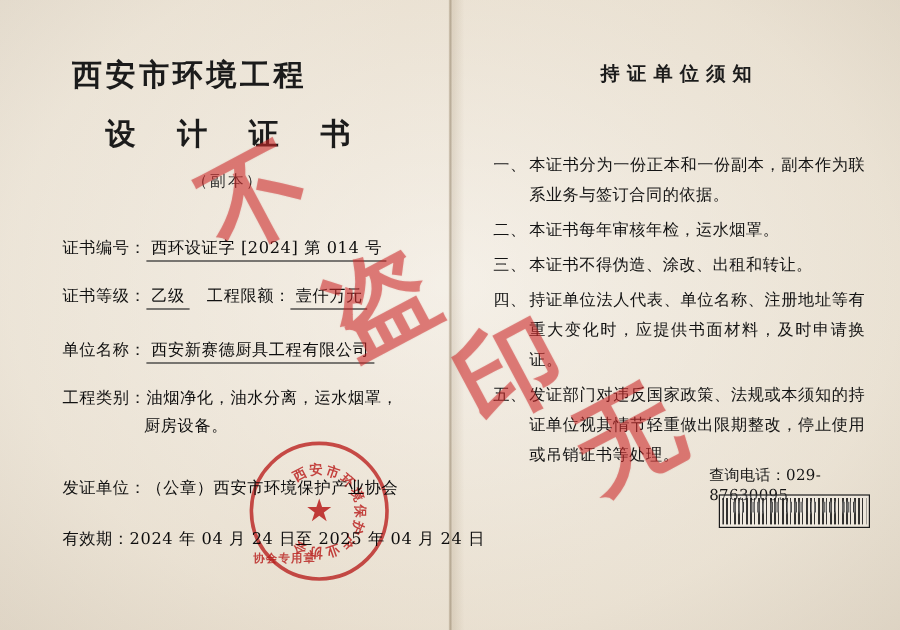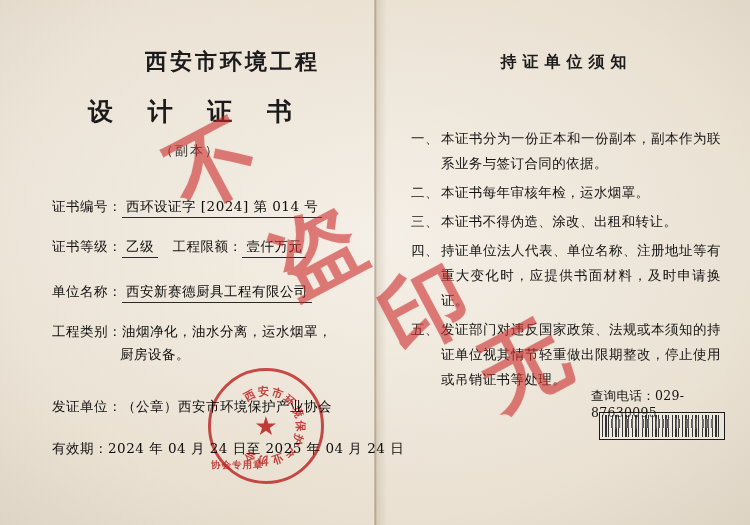--- a/index.html
+++ b/index.html
@@ -27,24 +27,24 @@
   .fold:after{
     content:"";position:absolute;top:0;bottom:0;left:3px;width:10px;
     background:linear-gradient(to right, rgba(160,140,110,.22), rgba(160,140,110,0));
   }
 
   .left{position:absolute;left:0;top:0;width:374px;height:525px;}
   .right{position:absolute;left:377px;top:0;width:373px;height:525px;}
 
   .title-main{
     position:absolute;left:60px;top:50px;width:260px;
-    text-align:right;
+    text-align:left;
     font-family:"DejaVu Serif", serif;
     font-weight:bold;
-    font-size:22px;
+    font-size:25px;
     letter-spacing:3px;
     color:#1b1b1b;
     line-height:1.05;
   }
   .title-sub{
     position:absolute;left:60px;top:95px;width:260px;
     text-align:center;
     font-family:"DejaVu Serif", serif;
     font-weight:bold;
     font-size:25px;

